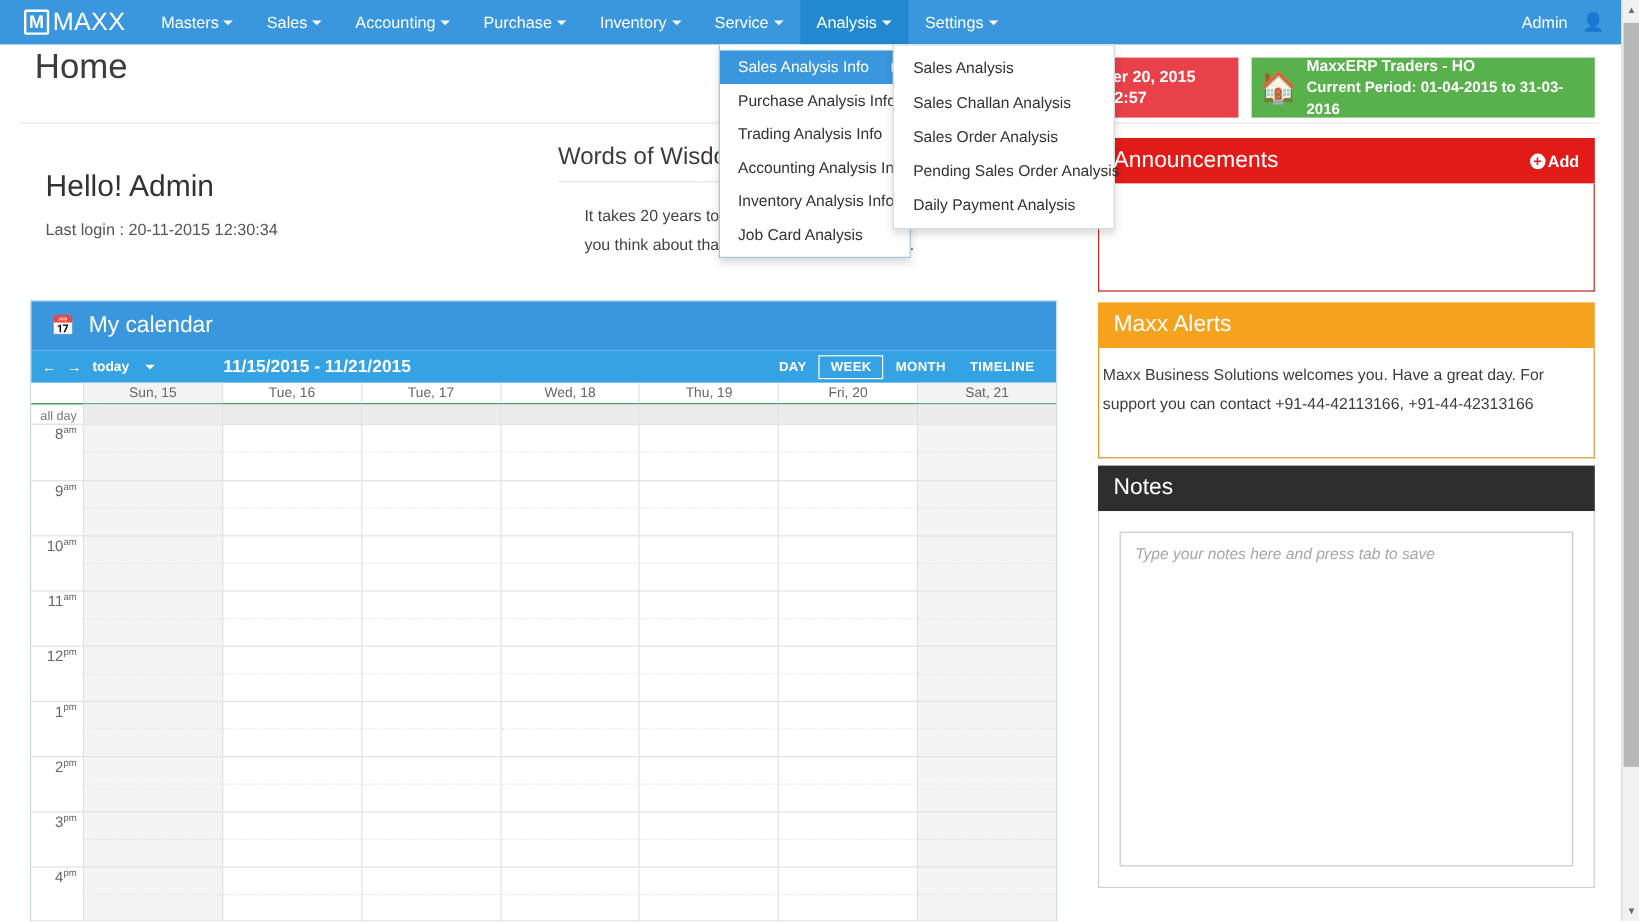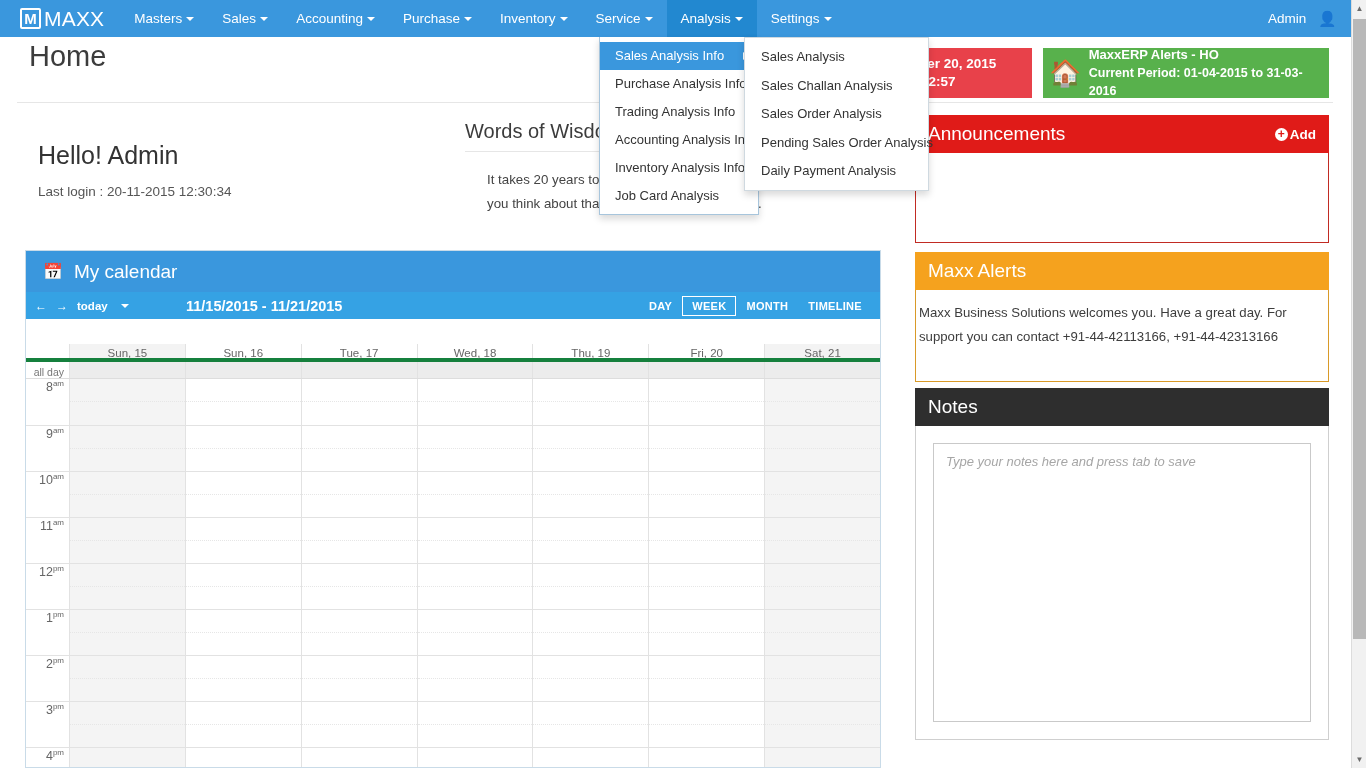--- a/index.html
+++ b/index.html
@@ -385,23 +385,22 @@
     padding: 3px 9px;
     cursor: pointer;
     border: 1px solid transparent;
   }
   .vbtn.sel { border: 1px solid #ffffff; }
 
   .cal-grid { position: relative; }
   .cal-row-head {
     display: flex;
     height: 18px;
-    border-bottom: 4px solid #15803d;
+    border-bottom: 1px solid #15803d;
     background: #ffffff;
-    margin-top: 25px;
   }
   .axis-col {
     width: 44px;
     flex: 0 0 44px;
     border-right: 1px solid #e2e2e2;
   }
   .day-col {
     flex: 1;
     text-align: center;
     font-size: 11.5px;
@@ -537,21 +536,21 @@
   </div>
 
   <div class="date-badge">
     <div class="l1">November 20, 2015</div>
     <div class="l2">Friday, 12:57</div>
   </div>
 
   <div class="company-badge">
     <div class="home-icon">🏠</div>
     <div class="company-lines">
-      <div class="c1">MaxxERP Alerts - HO</div>
+      <div class="c1">MaxxERP Traders - HO</div>
       <div class="c2">Current Period: 01-04-2015 to 31-03-2016</div>
     </div>
   </div>
 
   <div class="panel" id="announcements">
     <div class="panel-head">
       <span>Announcements</span>
       <span class="add-btn">
         <span class="plus-circle">+</span>
         <span>Add</span>
@@ -595,21 +594,21 @@
           <div class="vbtn">MONTH</div>
           <div class="vbtn">TIMELINE</div>
         </div>
     </div>
 
     <div class="cal-grid">
       <div class="cal-row-head">
         <div class="axis-col"></div>
         <div id="day-headers" style="display:flex;flex:1;">
             <div class="day-col weekend">Sun, 15</div>
-            <div class="day-col">Sun, 16</div>
+            <div class="day-col">Tue, 16</div>
             <div class="day-col">Tue, 17</div>
             <div class="day-col">Wed, 18</div>
             <div class="day-col">Thu, 19</div>
             <div class="day-col">Fri, 20</div>
             <div class="day-col weekend">Sat, 21</div>
           </div>
       </div>
       <div class="allday-row">
         <div class="allday-label">all day</div>
         <div id="allday-cells" style="display:flex;flex:1;">

